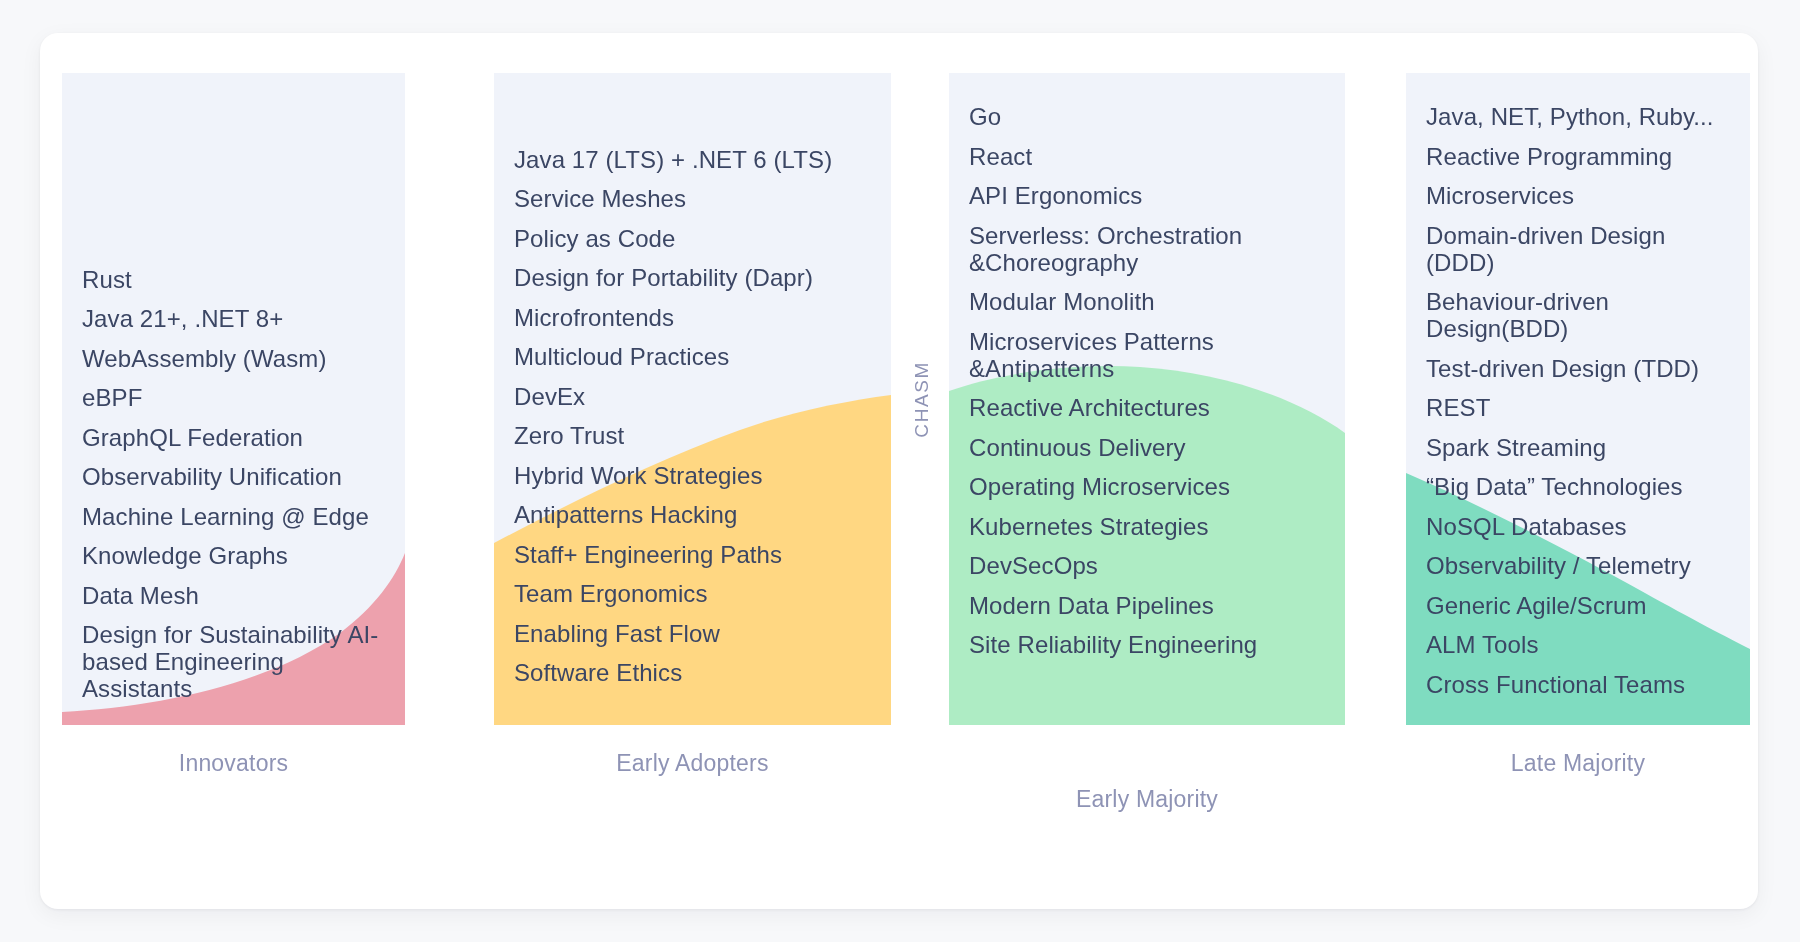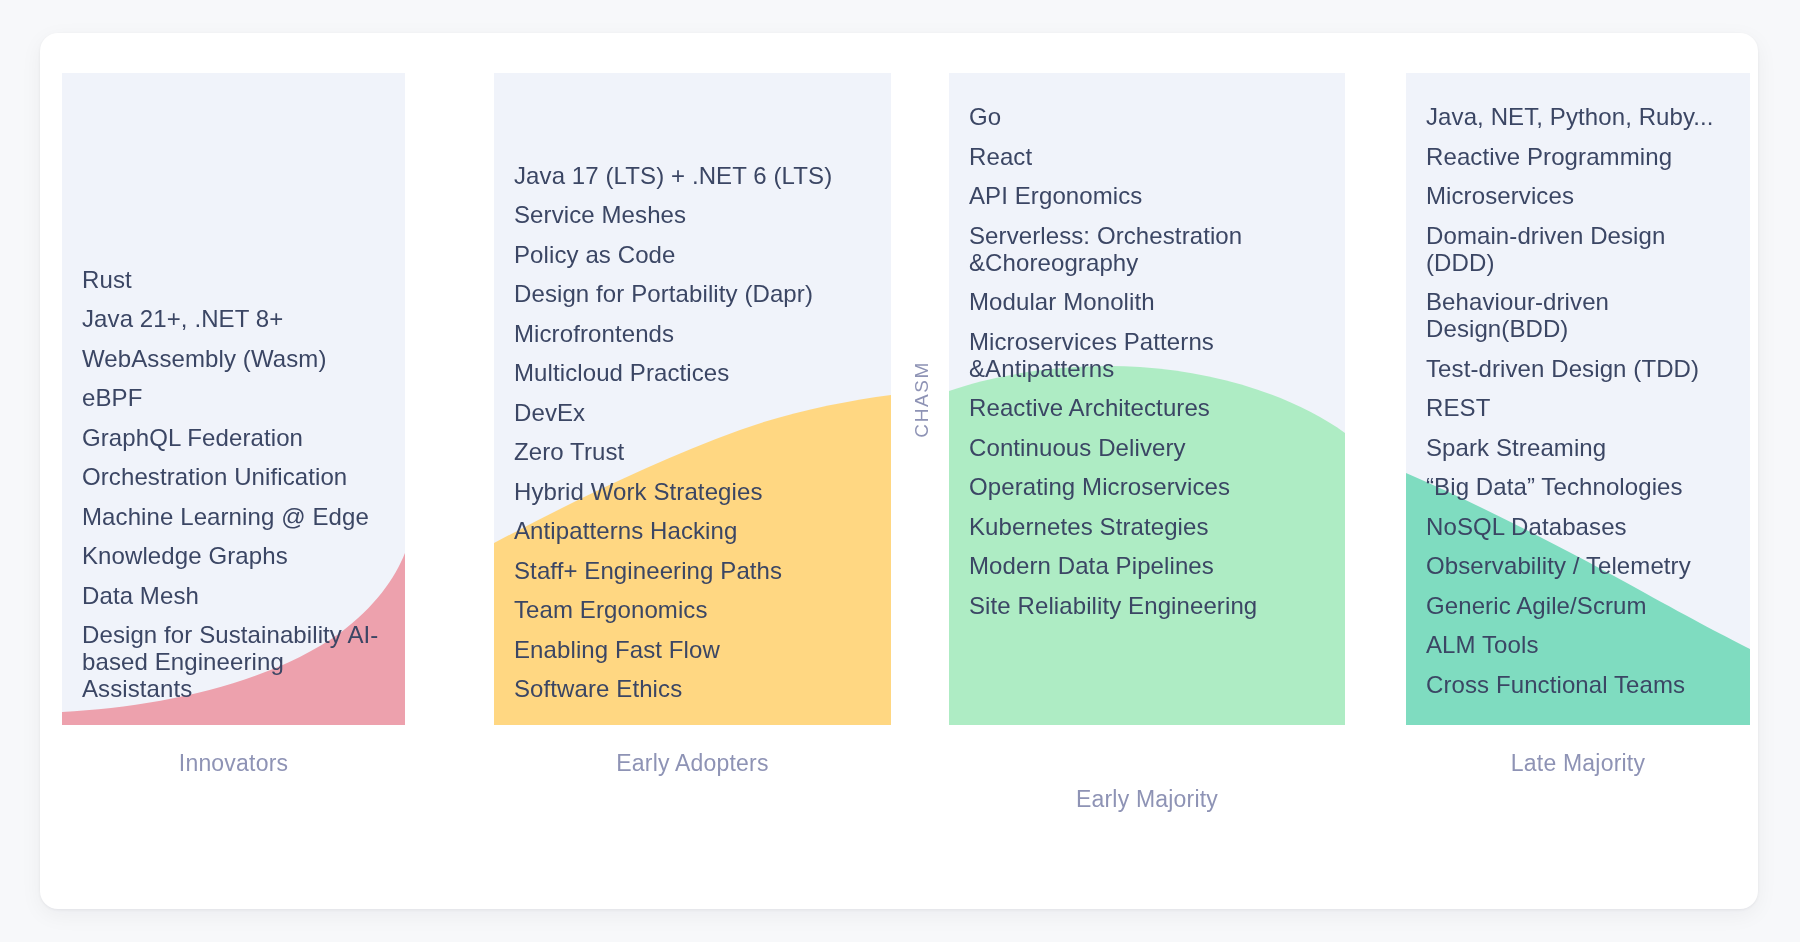--- a/index.html
+++ b/index.html
@@ -76,21 +76,21 @@
     color: #3b4664;
     font-size: 24px;
     line-height: 27px;
     letter-spacing: 0.1px;
     margin-bottom: 12.5px;
     pointer-events: auto;
   }
   .item:last-child { margin-bottom: 14px; }
 
   .col.c0 .items { padding-bottom: 9px; }
-  .col.c1 .items { padding-bottom: 9px; }
+  .col.c1 .items { padding-bottom: 25px; }
   .col.c2 .items { padding-top: 30px; }
   .col.c3 .items { padding-top: 30px; }
 
   
   #curve {
     position: absolute;
     left: 0;
     top: 40px;
     width: 1718px;
     height: 652px;
@@ -143,21 +143,21 @@
 
     <div id="columns">
 
       <div class="col c0">
         <div class="items">
           <div class="item">Rust</div>
           <div class="item">Java 21+, .NET 8+</div>
           <div class="item">WebAssembly (Wasm)</div>
           <div class="item">eBPF</div>
           <div class="item">GraphQL Federation</div>
-          <div class="item">Orchestration Unification</div>
+          <div class="item">Observability Unification</div>
           <div class="item">Machine Learning @ Edge</div>
           <div class="item">Knowledge Graphs</div>
           <div class="item">Data Mesh</div>
           <div class="item">Design for Sustainability AI-based Engineering Assistants</div>
         </div>
       </div>
 
       <div class="col c1">
         <div class="items">
           <div class="item">Java 17 (LTS) + .NET 6 (LTS)</div>
@@ -182,20 +182,21 @@
           <div class="item">Go</div>
           <div class="item">React</div>
           <div class="item">API Ergonomics</div>
           <div class="item">Serverless: Orchestration &amp;Choreography</div>
           <div class="item">Modular Monolith</div>
           <div class="item">Microservices Patterns &amp;Antipatterns</div>
           <div class="item">Reactive Architectures</div>
           <div class="item">Continuous Delivery</div>
           <div class="item">Operating Microservices</div>
           <div class="item">Kubernetes Strategies</div>
+          <div class="item">DevSecOps</div>
           <div class="item">Modern Data Pipelines</div>
           <div class="item">Site Reliability Engineering</div>
         </div>
       </div>
 
       <div class="col c3">
         <div class="items top-aligned">
           <div class="item">Java, NET, Python, Ruby...</div>
           <div class="item">Reactive Programming</div>
           <div class="item">Microservices</div>

